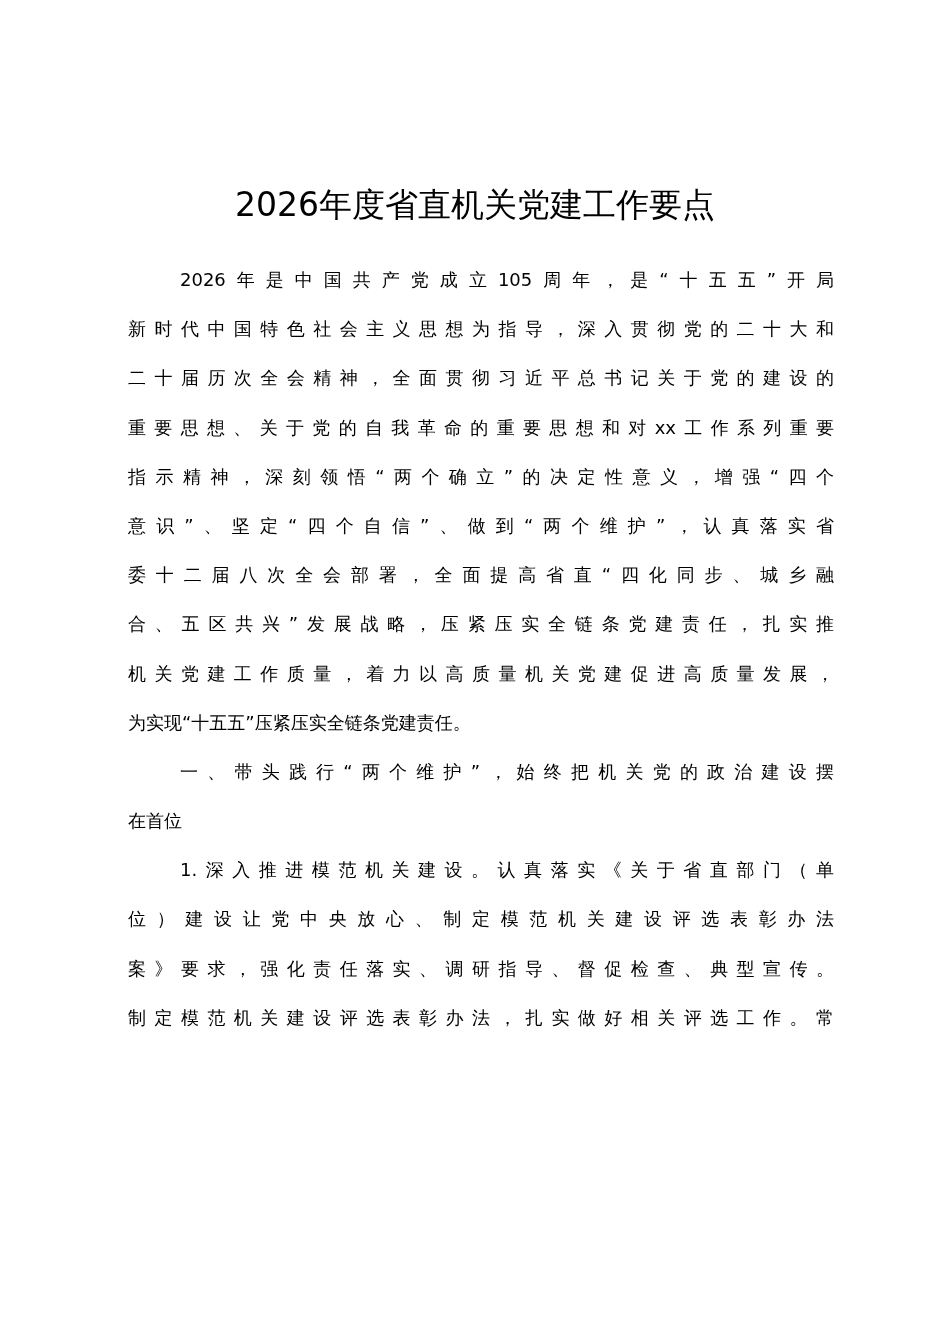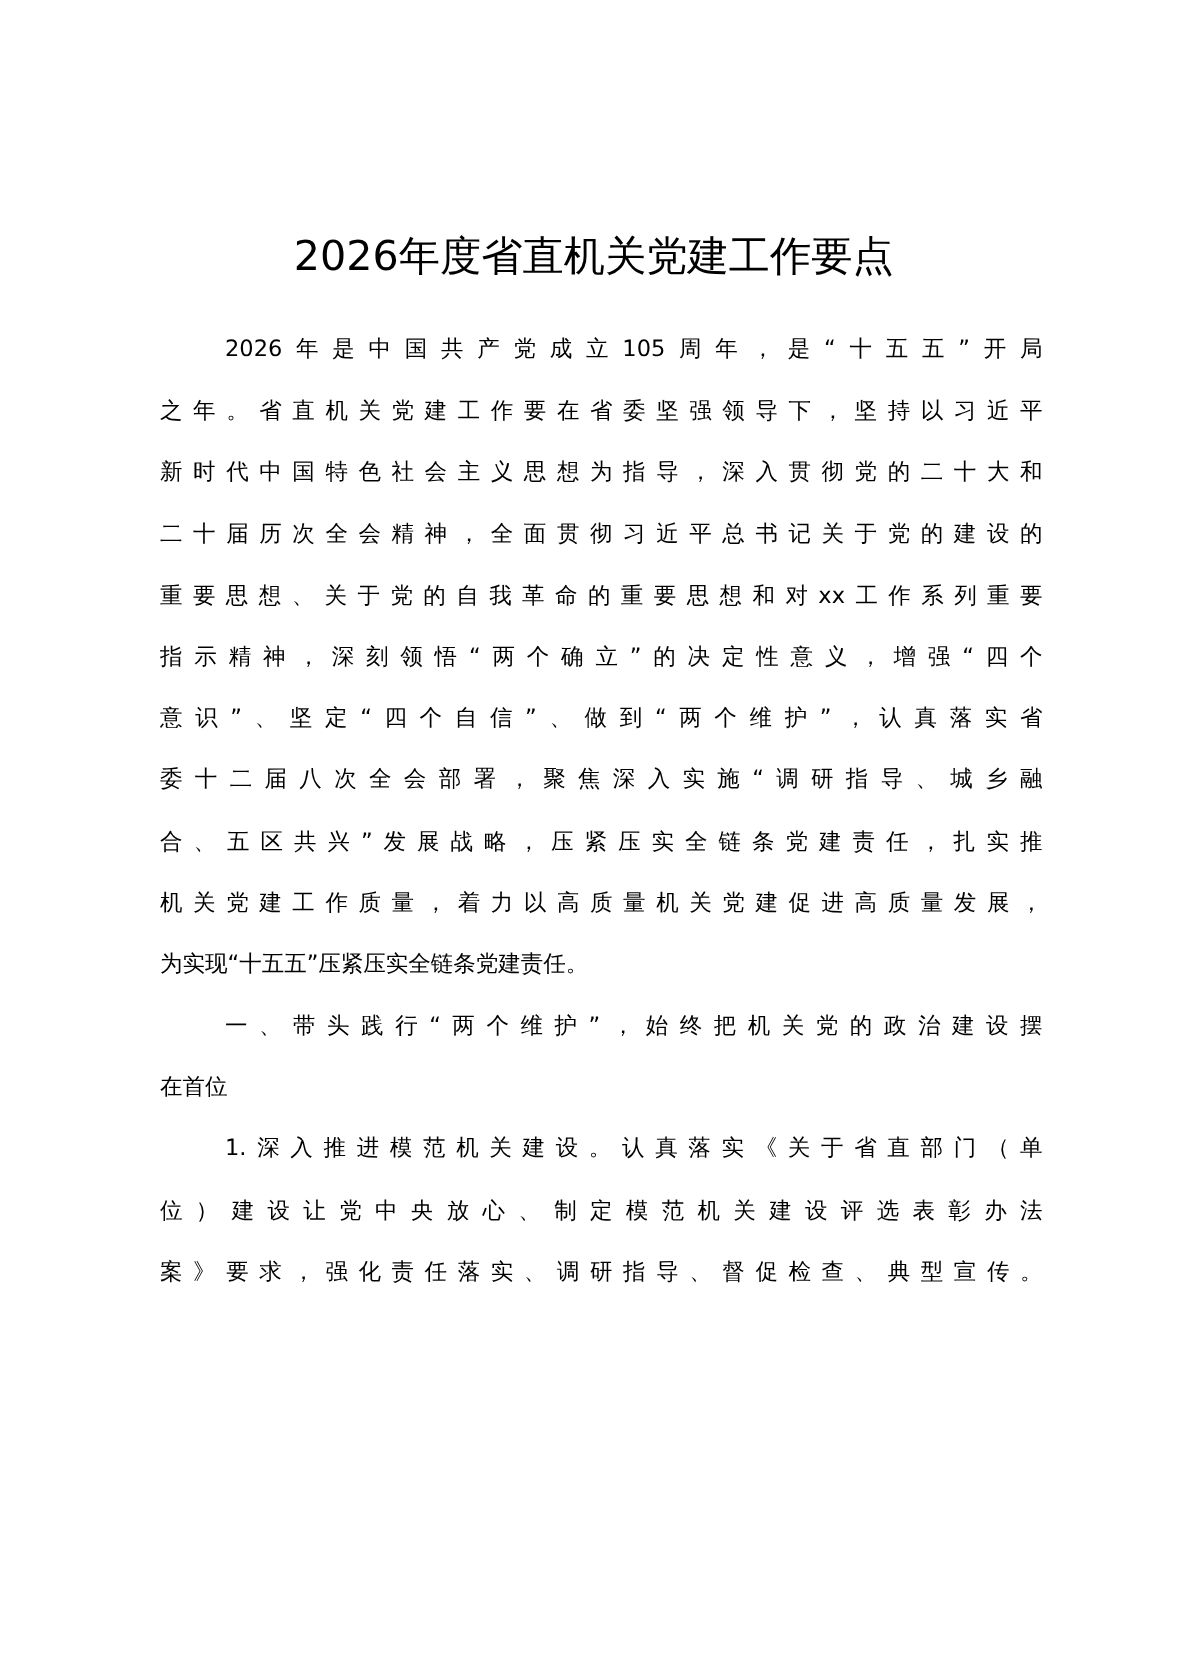--- a/index.html
+++ b/index.html
@@ -60,37 +60,37 @@
 <body>
 
 <div class="page">
 
   <div class="title">2026年度省直机关党建工作要点</div>
 
   <div class="body-text">
 
     <div>
       <span class="line justify indent">2026年是中国共产党成立105周年，是“十五五”开局</span>
-      <span class="line justify">之年。省直机关党建工作要在省委坚强领导下，坚持以习近平</span>
       <span class="line justify">新时代中国特色社会主义思想为指导，深入贯彻党的二十大和</span>
       <span class="line justify">二十届历次全会精神，全面贯彻习近平总书记关于党的建设的</span>
       <span class="line justify">重要思想、关于党的自我革命的重要思想和对xx工作系列重要</span>
       <span class="line justify">指示精神，深刻领悟“两个确立”的决定性意义，增强“四个</span>
       <span class="line justify">意识”、坚定“四个自信”、做到“两个维护”，认真落实省</span>
-      <span class="line justify">委十二届八次全会部署，聚焦深入实施“调研指导、城乡融</span>
+      <span class="line justify">委十二届八次全会部署，全面提高省直“四化同步、城乡融</span>
       <span class="line justify">合、五区共兴”发展战略，压紧压实全链条党建责任，扎实推</span>
       <span class="line justify">机关党建工作质量，着力以高质量机关党建促进高质量发展，</span>
       <span class="line">为实现“十五五”压紧压实全链条党建责任。</span>
     </div>
 
     <div>
       <span class="line justify indent">一、带头践行“两个维护”，始终把机关党的政治建设摆</span>
       <span class="line">在首位</span>
     </div>
 
     <div>
       <span class="line justify indent">1.深入推进模范机关建设。认真落实《关于省直部门（单</span>
       <span class="line justify">位）建设让党中央放心、制定模范机关建设评选表彰办法</span>
       <span class="line justify">案》要求，强化责任落实、调研指导、督促检查、典型宣传。</span>
+      <span class="line justify">制定模范机关建设评选表彰办法，扎实做好相关评选工作。常</span>
     </div>
 
   </div>
 </div>
 
 </body></html>

